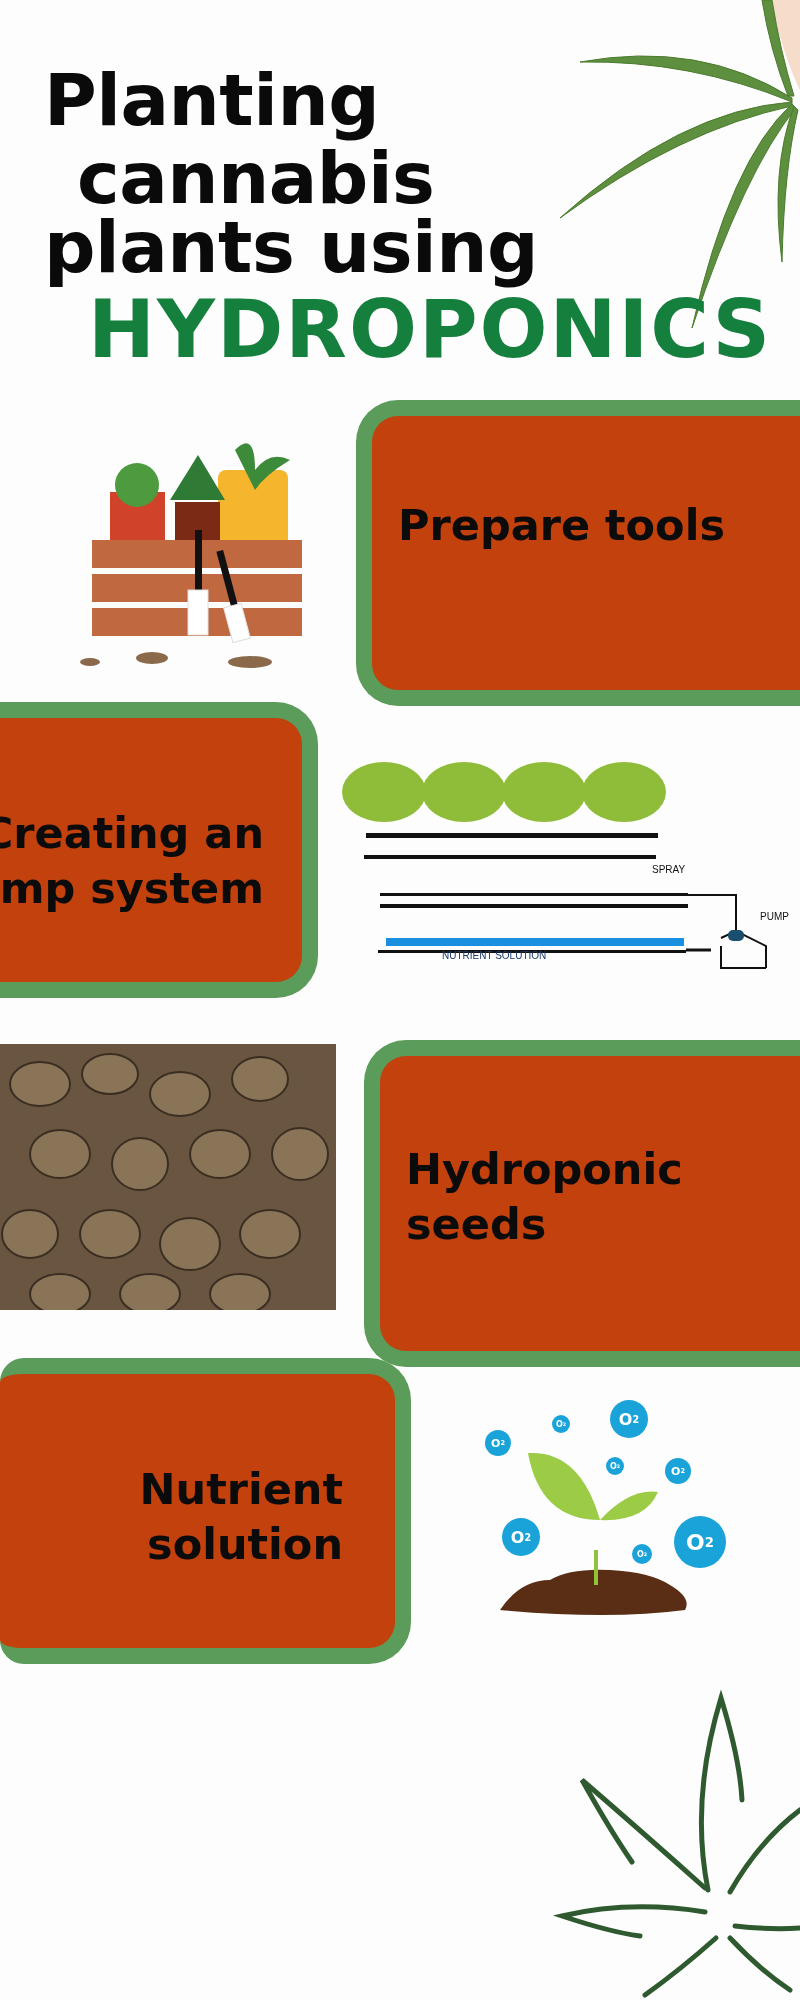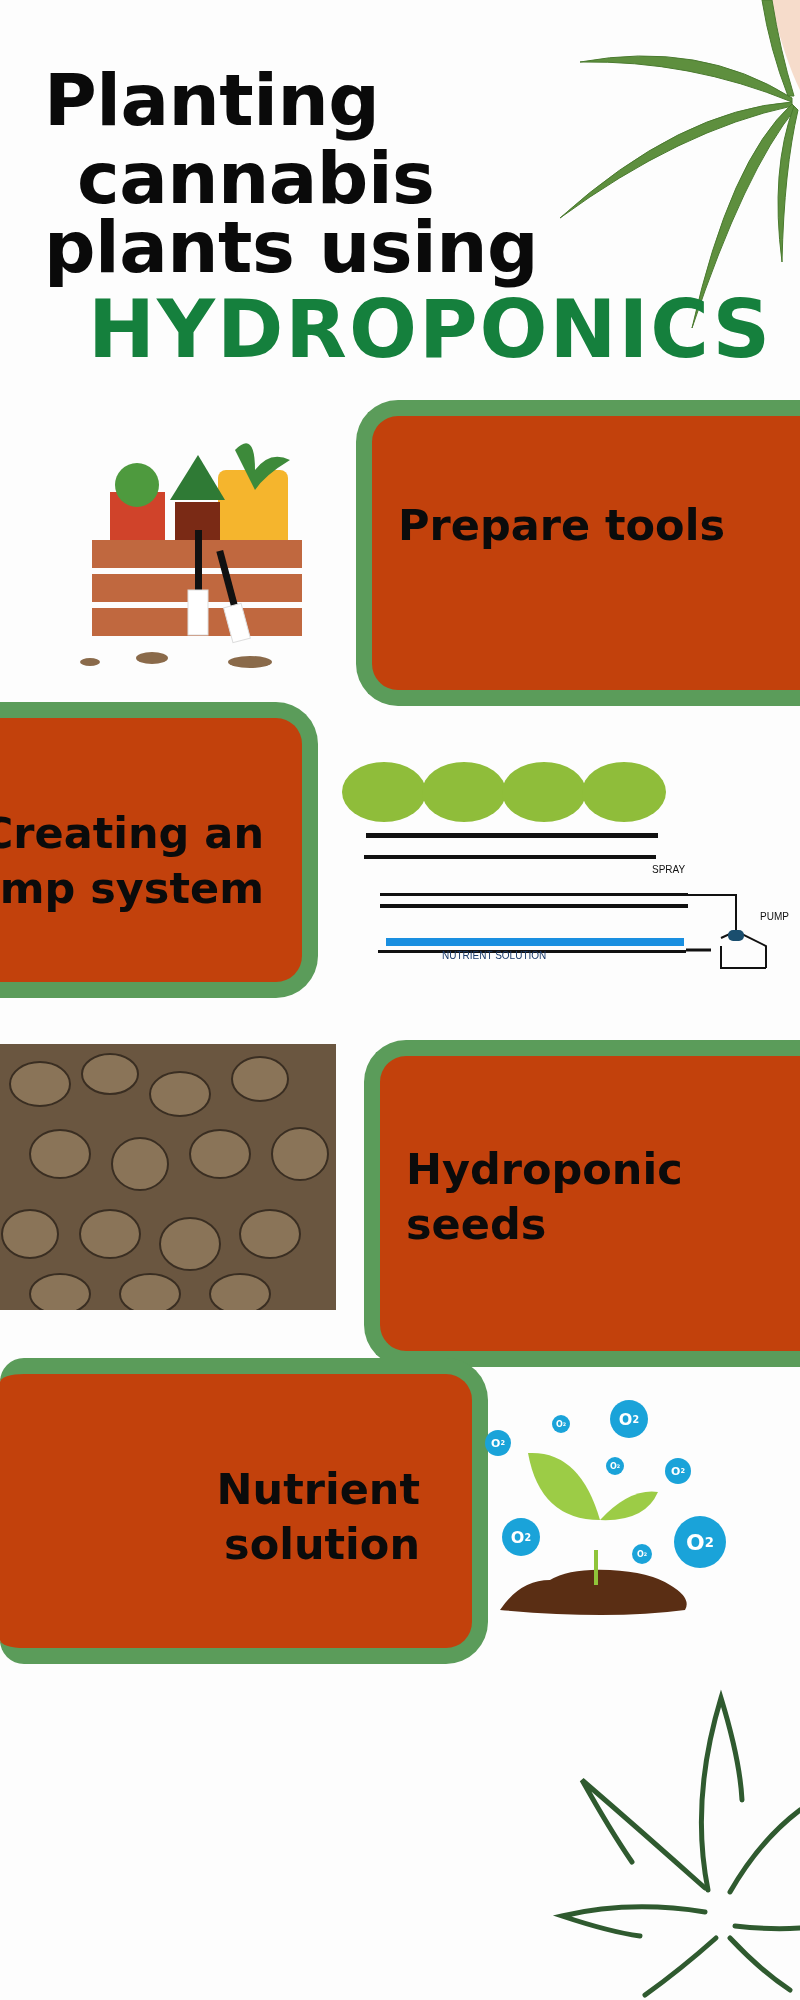--- a/index.html
+++ b/index.html
@@ -133,21 +133,21 @@
     </g>
   </svg>
 </div>
 <div class="card right" style="left:356px;top:1040px;width:444px;height:327px;margin-left:8px;">
   <div class="card-text" style="left:26px;top:86px;">
     <div>Hydroponic</div>
     <div>seeds</div>
   </div>
 </div>
 
-<div class="card left" style="left:0;top:1358px;width:488px;height:306px;border-radius:24px 42px 42px 24px;">
+<div class="card left" style="left:0;top:1358px;width:411px;height:306px;border-radius:24px 42px 42px 24px;">
   <div class="card-text" style="right:52px;top:88px;text-align:right;">
     <div>Nutrient</div>
     <div>solution</div>
   </div>
 </div>
 <div class="abs" style="left:460px;top:1380px;width:300px;height:260px;">
   <svg width="300" height="260" viewBox="0 0 300 260" style="position:absolute;left:0;top:0;">
     <path d="M40 230 Q60 200 90 200 Q110 188 150 190 Q190 192 210 205 Q232 218 225 230 Q150 240 40 230 Z" fill="#5a2e14"></path>
     <rect x="134" y="170" width="4" height="35" fill="#8fc43a"></rect>
     <path d="M68 73 Q120 70 140 140 Q80 140 68 73 Z" fill="#9ccc46"></path>

